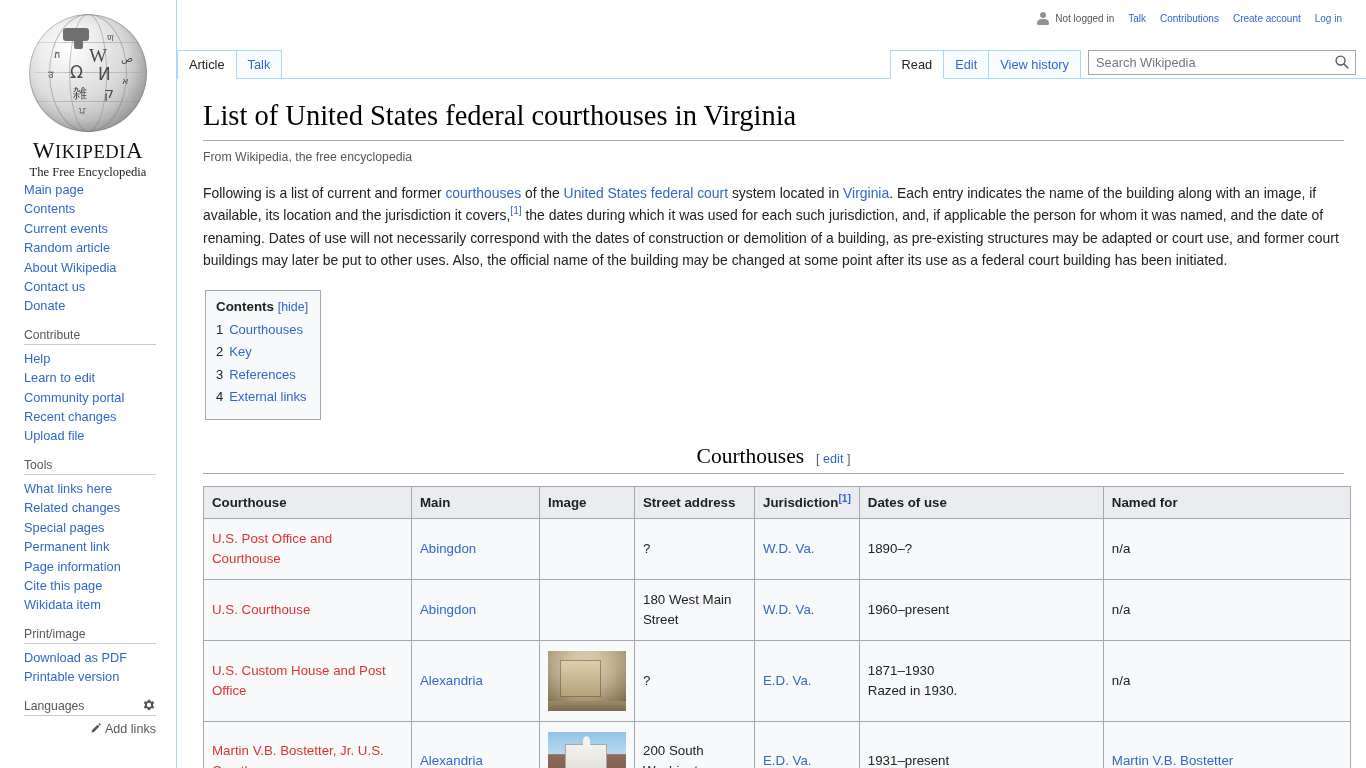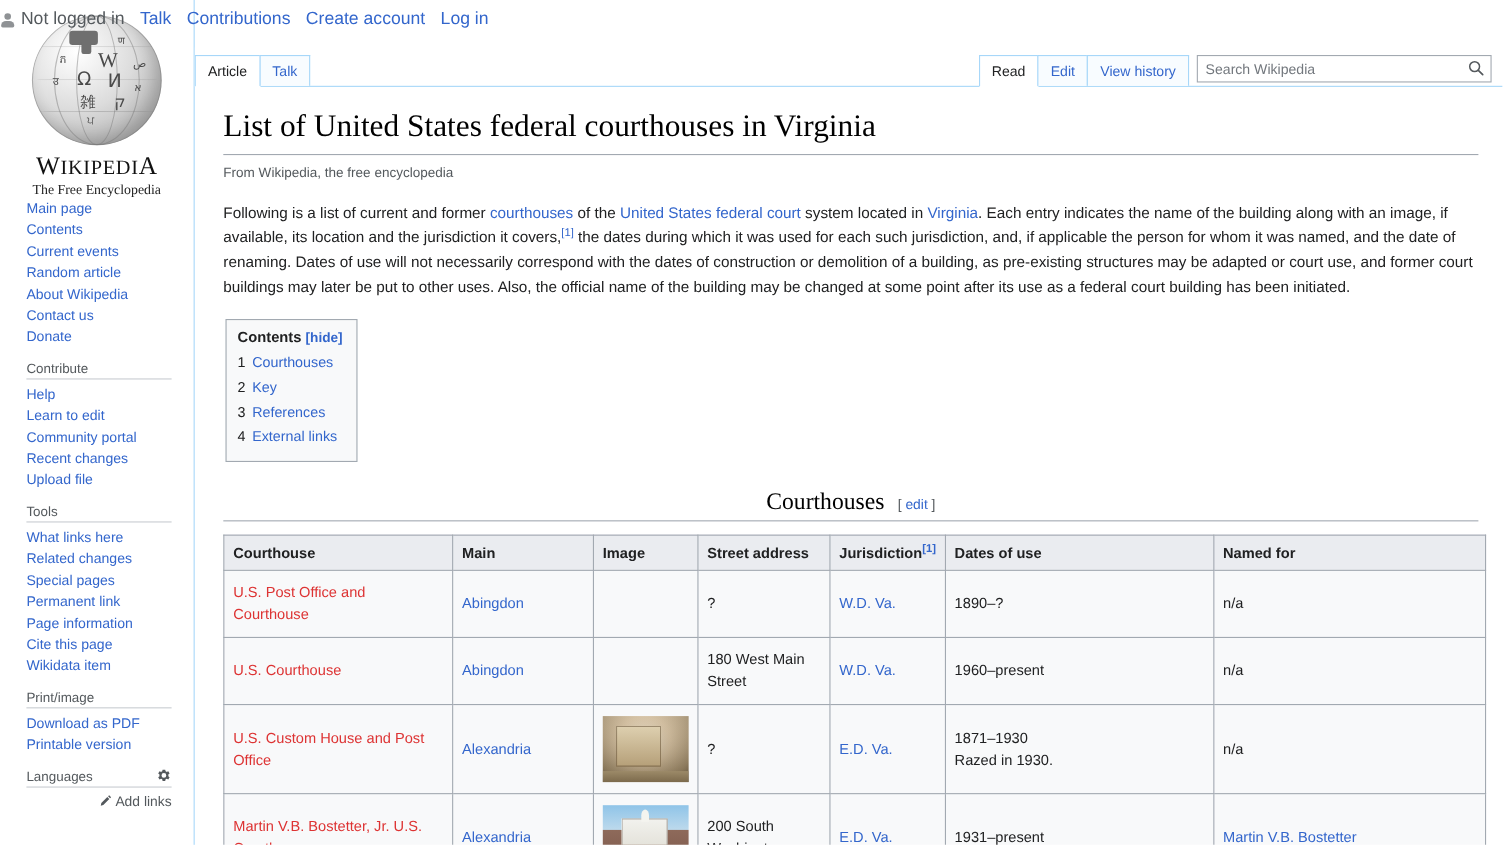--- a/index.html
+++ b/index.html
@@ -12,24 +12,25 @@
     font-size: 14px;
     color: #202122;
   }
 
   
   #personal-bar {
     position: absolute;
     top: 0; left: 0; right: 0;
     height: 36px;
     display: flex;
+    justify-content: flex-end;
     align-items: center;
     gap: 14px;
     padding-right: 24px;
-    font-size: 16px;
+    font-size: 10px;
     z-index: 5;
   }
   #personal-bar .notlogged {
     color: #54595d;
     display: flex;
     align-items: center;
     gap: 6px;
   }
   .user-glyph {
     display: inline-block;
@@ -291,21 +292,21 @@
     min-width: 110px;
   }
   #toc .toctitle {
     font-weight: bold;
     font-size: 13.4px;
     color: #202122;
     margin-bottom: 5px;
     white-space: nowrap;
   }
   #toc .toctitle .togg {
-    font-weight: bold;
+    font-weight: normal;
     font-size: 12.4px;
   }
   #toc ul { list-style: none; margin: 0; padding: 0; }
   #toc li { line-height: 22.5px; white-space: nowrap; }
   #toc .tocnumber { color: #202122; margin-right: 6px; }
   #toc .toctext { color: #3366cc; cursor: pointer; }
 
   h2.section {
     font-family: "Liberation Serif", serif;
     font-size: 21.5px;

